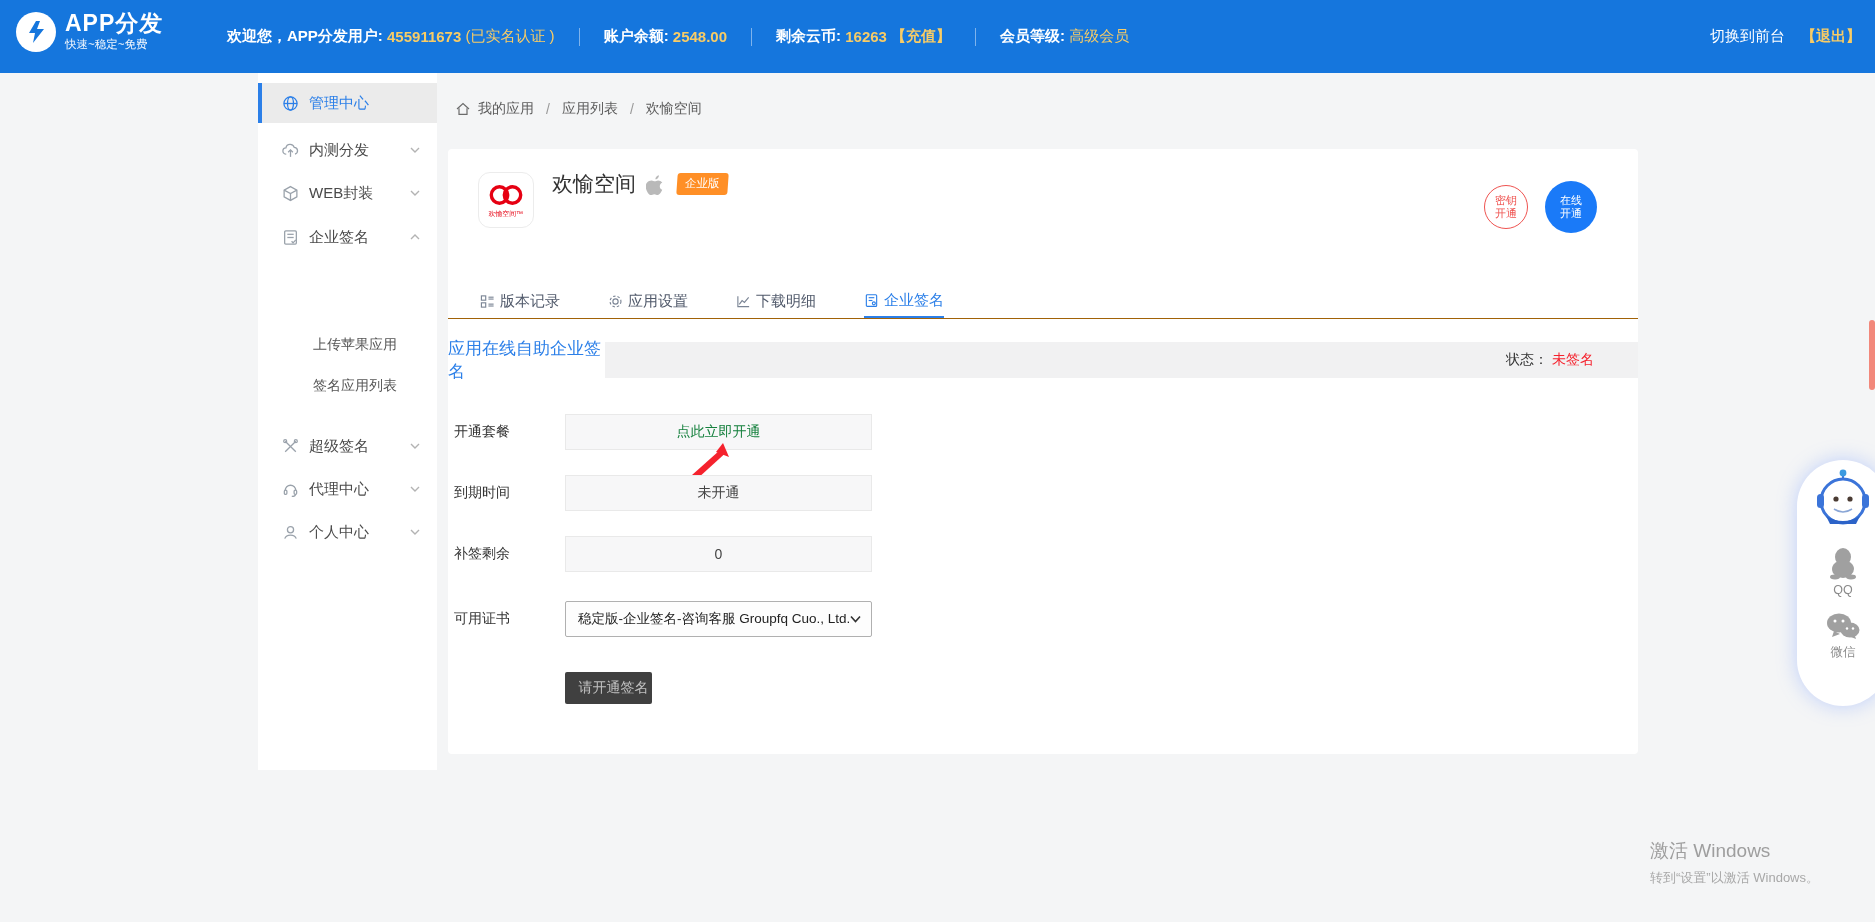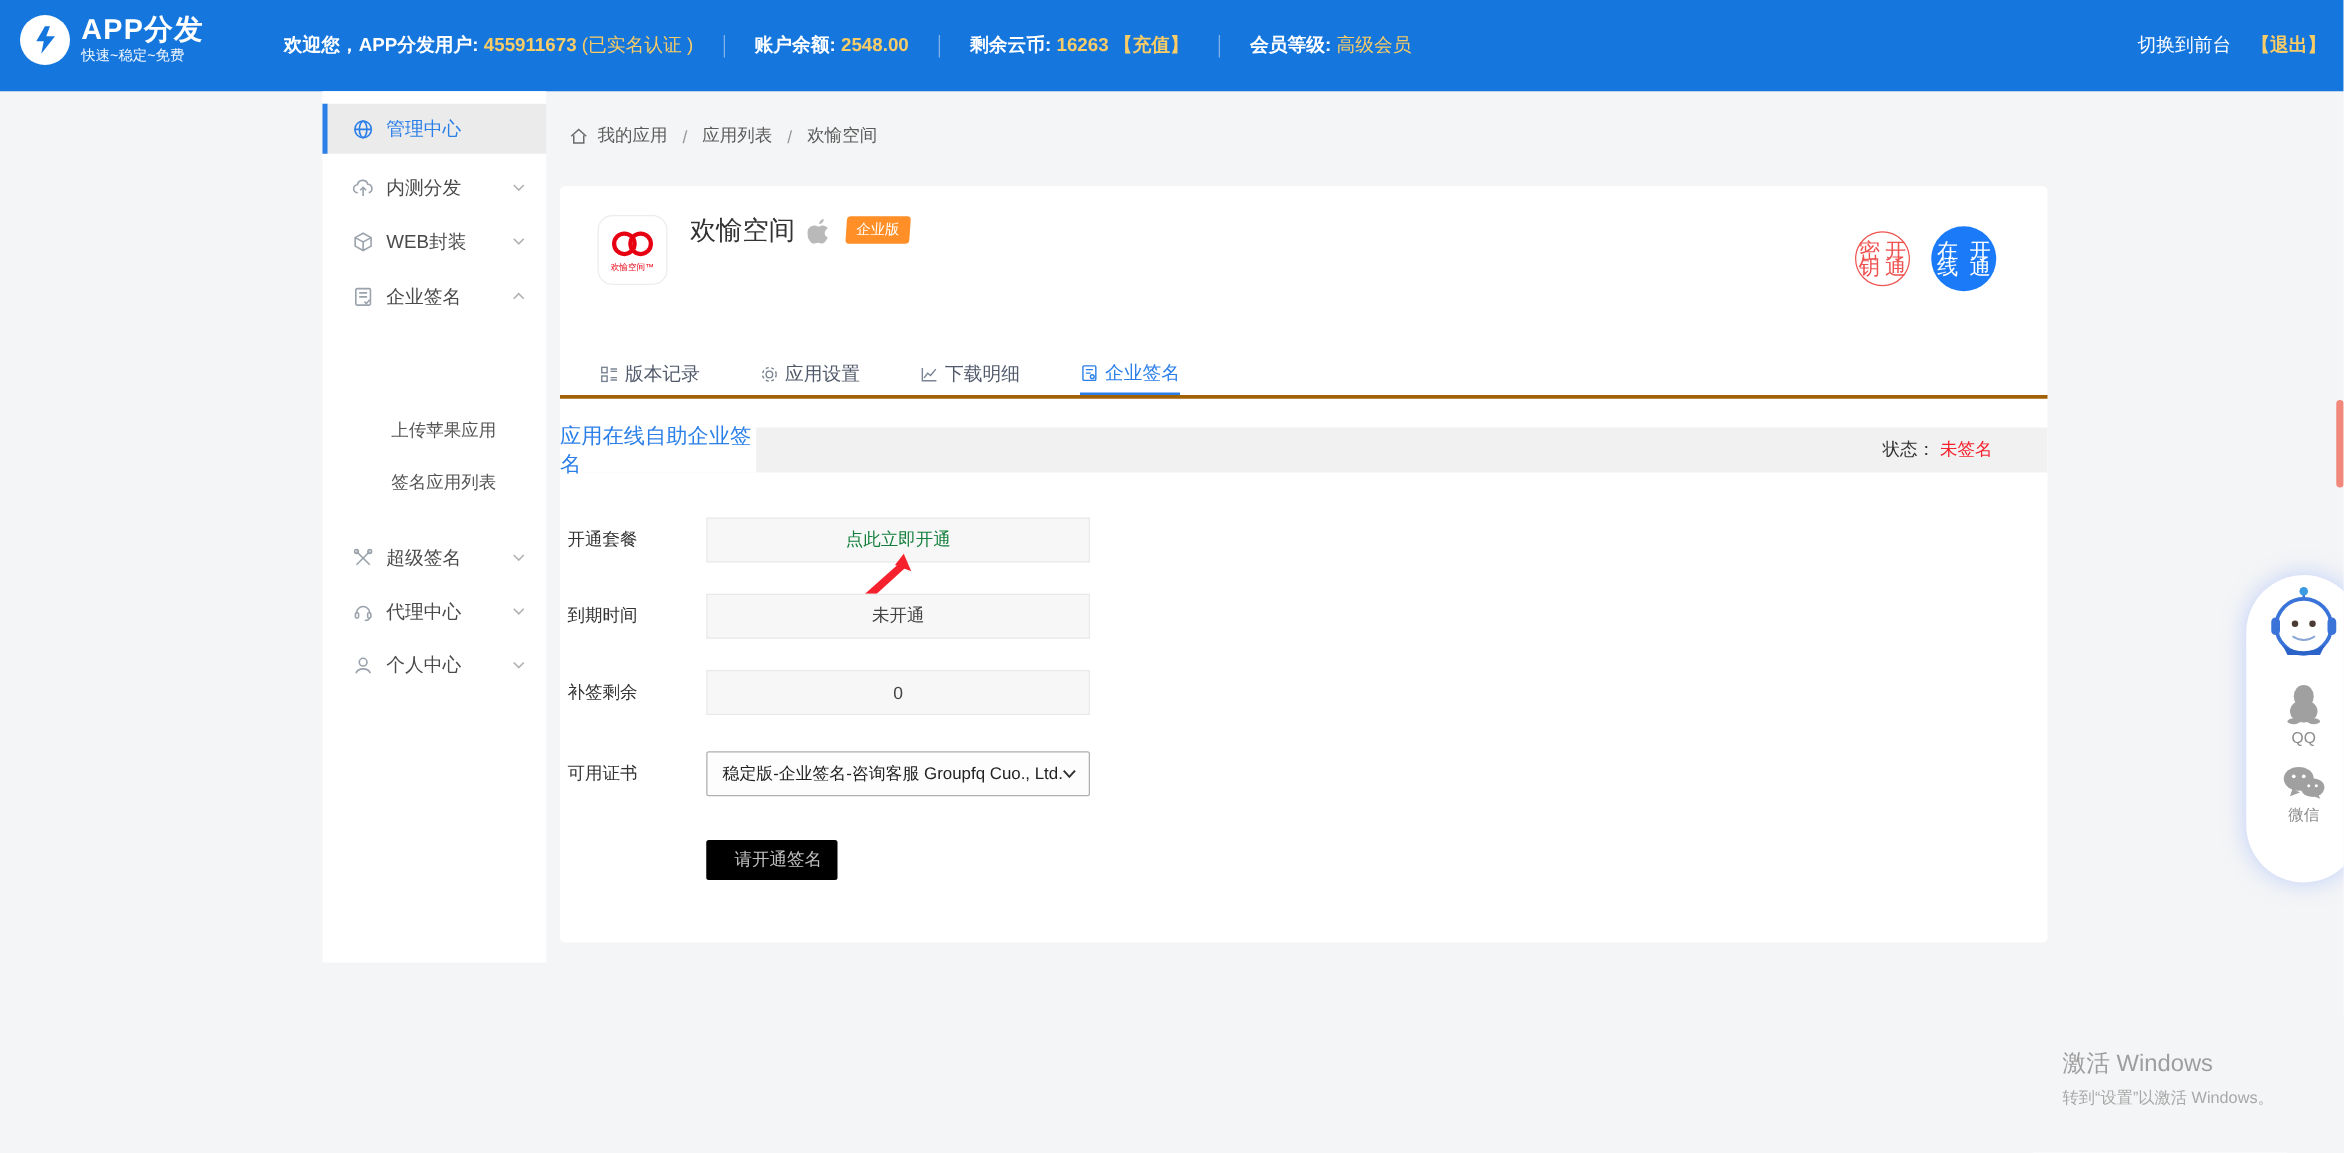--- a/index.html
+++ b/index.html
@@ -46,45 +46,45 @@
   .app-icon { position:absolute; left:30px; top:23px; width:56px; height:56px; border:1px solid #ececec; border-radius:12px; background:#fff; display:flex; flex-direction:column; align-items:center; justify-content:center; }
   .app-icon .cap { font-size:7.5px; color:#e60012; line-height:8px; margin-top:1px; white-space:nowrap; transform:scale(.92); }
   .app-title-row { position:absolute; left:104px; top:21px; display:flex; align-items:center; }
   .app-name { font-size:21px; color:#333; font-weight:500; }
   .apple { margin-left:10px; }
   .badge { margin-left:12px; background:#ff8f26; color:#fff; font-size:11.5px; padding:3px 8px 4px; border-radius:3px; transform:skewX(-4deg); }
   .app-detail { position:absolute; left:104px; top:56px; font-size:14px; color:#9b9b9b; display:flex; }
   .app-detail .kv { margin-left:36px; color:#8a8a8a; }
   .app-detail .kv .k { margin-right:10px; }
 
-  .circle-btn { position:absolute; border-radius:50%; display:flex; align-items:center; justify-content:center; font-size:17px; line-height:13px; cursor:pointer; text-align:center; }
+  .circle-btn { position:absolute; border-radius:50%; display:flex; flex-direction:column; align-items:center; justify-content:center; font-size:11px; line-height:13px; cursor:pointer; text-align:center; }
   .key-btn { left:1036px; top:36px; width:44px; height:44px; background:#fff; border:1px solid #ef5350; color:#ef5350; }
   .online-btn { left:1097px; top:32px; width:52px; height:52px; background:#1a7af8; color:#fff; }
 
   
-  .tabs { position:absolute; left:0; top:136px; width:1190px; height:34px; border-bottom:3px solid #a16207; display:flex; align-items:flex-end; padding-left:32px; }
+  .tabs { position:absolute; left:0; top:136px; width:1190px; height:34px; border-bottom:1px solid #a16207; display:flex; align-items:flex-end; padding-left:32px; }
   .tab { display:flex; align-items:center; height:34px; margin-right:48px; font-size:15px; color:#515a6b; cursor:pointer; }
   .tab .icn { margin-right:5px; display:flex; }
   .tab.active { color:#2b7fe8; border-bottom:2px solid #2b7fe8; }
 
   
   .subbar { position:absolute; left:0; top:193px; width:1190px; height:36px; background:#f1f1f2; }
   .subtab { position:absolute; left:0; top:0; width:157px; height:36px; background:#fff; color:#2b7fe8; font-size:17px; display:flex; align-items:center; justify-content:center; cursor:pointer; }
   .statusbox { position:absolute; right:44px; top:0; height:36px; display:flex; align-items:center; font-size:14px; color:#333; }
   .statusbox .red { color:#f5222d; margin-left:4px; }
 
   
   .frow { position:absolute; left:0; width:900px; height:36px; }
   .frow .flabel { position:absolute; left:6px; top:0; height:36px; display:flex; align-items:center; font-size:14px; color:#333; }
   .fbox { position:absolute; left:117px; top:0; width:307px; height:36px; background:#f7f7f8; border:1px solid #e9e9e9; display:flex; align-items:center; justify-content:center; font-size:14px; color:#444; }
   .fbox.redlink { color:#15803d; cursor:pointer; }
   .fselect { position:absolute; left:117px; top:0; width:307px; height:36px; background:#fdfdfd; border:1px solid #b0b0b0; border-radius:2px; display:flex; align-items:center; font-size:13.5px; color:#222; padding-left:12px; cursor:pointer; }
   .fselect .sel-chev { position:absolute; right:10px; top:13px; }
   .arrow-note { position:absolute; left:235px; top:292px; }
-  .submit-btn { position:absolute; left:117px; top:523px; width:105px; height:32px; background:#000000; color:#c0c0c0; font-size:14px; border:none; border-radius:2px; display:flex; align-items:center; justify-content:center;padding-left:10px; }
+  .submit-btn { position:absolute; left:117px; top:523px; width:87px; height:32px; background:#404040; color:#c0c0c0; font-size:14px; border:none; border-radius:2px; display:flex; align-items:center; justify-content:center;padding-left:10px; }
 
   
   .float-widget { position:absolute; left:1797px; top:460px; width:92px; height:246px; background:#fff; border-radius:46px; box-shadow:0 0 20px rgba(110,150,255,.40); display:flex; flex-direction:column; align-items:center; }
   .float-widget .wlabel { font-size:12.5px; color:#8a8a8a; margin-top:3px; }
   .robot { margin-top:8px; }
   .wicn { margin-top:16px; }
 
   
   .watermark { position:absolute; left:1650px; top:838px; color:#9e9e9e; }
   .watermark .w1 { font-size:19px; }

